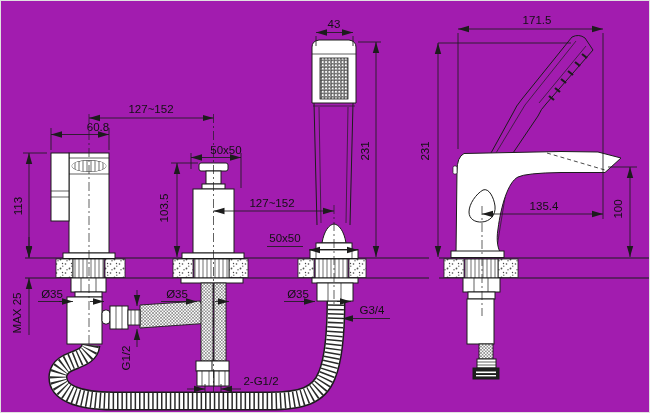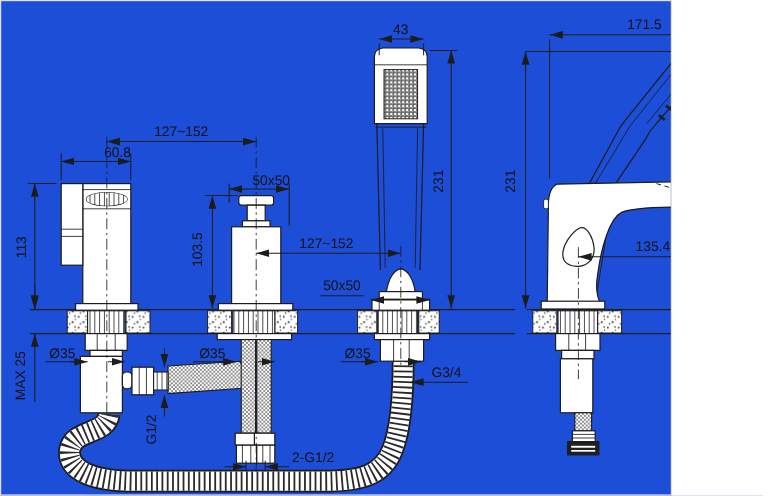--- a/index.html
+++ b/index.html
@@ -1,16 +1,16 @@
 <!DOCTYPE html>
 <html><head>
 <meta charset="utf-8">
 <style>
   html,body{margin:0;padding:0;background:#fff;}
-  .stage{position:relative;width:560px;height:413px;background:#1d4ed8;border:1px solid #e0e0e0;box-sizing:border-box;overflow:hidden;font-family:"Liberation Sans",sans-serif;}
+  .stage{position:relative;width:650px;height:413px;background:#a21caf;border:1px solid #e0e0e0;box-sizing:border-box;overflow:hidden;font-family:"Liberation Sans",sans-serif;}
   svg{display:block;}
   .ln{stroke:#1c1c1c;stroke-width:1;fill:none;}
   .thin{stroke:#1c1c1c;stroke-width:.7;fill:none;}
   .wfill{fill:#ffffff;stroke:#1c1c1c;stroke-width:1;}
   .wfillt{fill:#ffffff;stroke:#1c1c1c;stroke-width:.7;}
   .dim{stroke:#1c1c1c;stroke-width:.85;fill:none;}
   .cl{stroke:#1c1c1c;stroke-width:.7;fill:none;stroke-dasharray:9 3 2 3;}
   .dash{stroke:#1c1c1c;stroke-width:.8;fill:none;stroke-dasharray:4 3;}
   .dtxt{font-family:"Liberation Sans",sans-serif;font-size:11.5px;fill:#111;text-anchor:middle;}
   .hoseO{stroke:#1c1c1c;stroke-width:19;fill:none;stroke-linecap:butt;}

